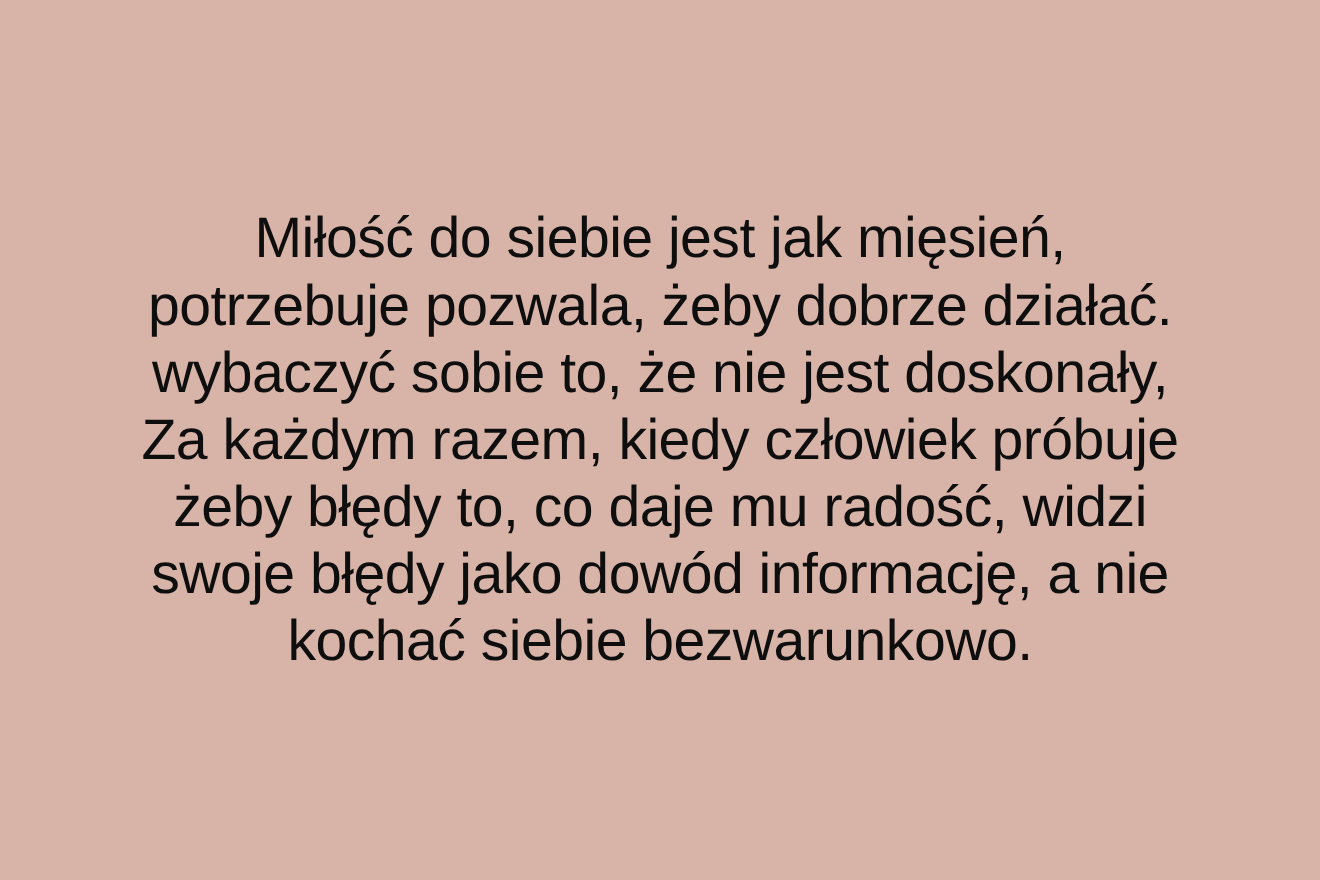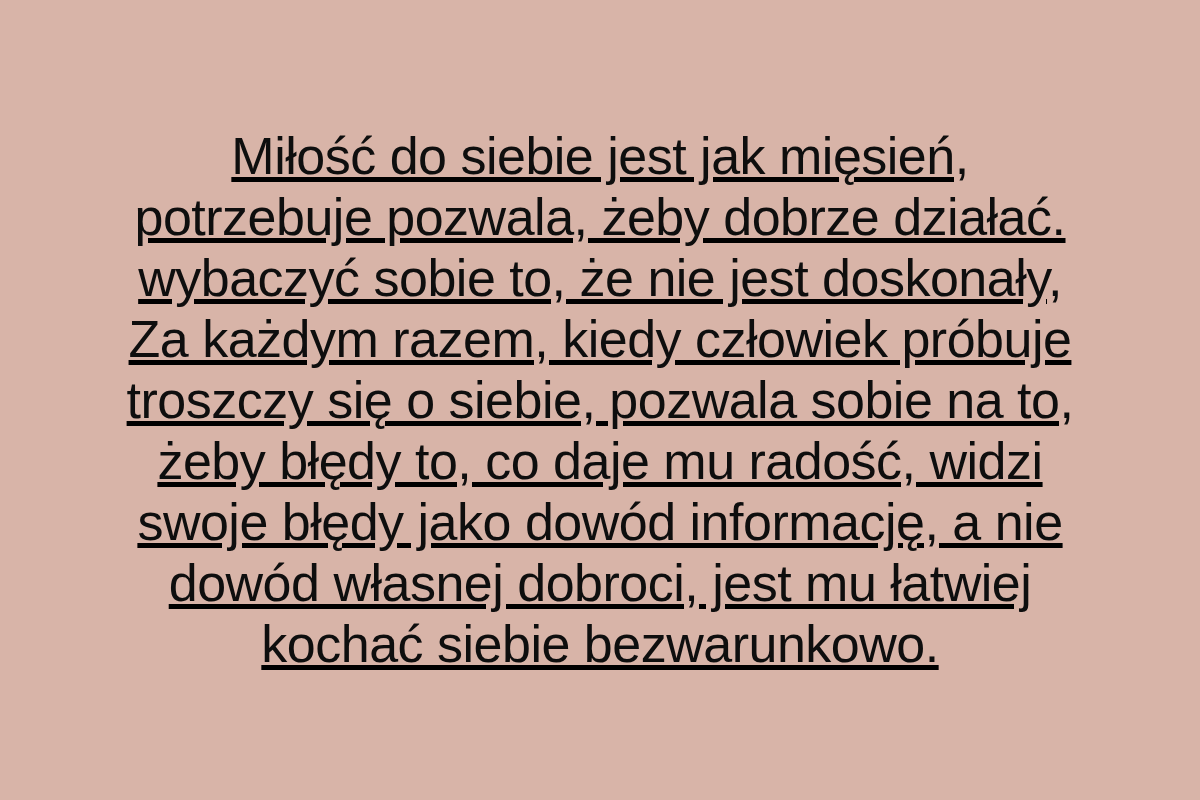--- a/index.html
+++ b/index.html
@@ -12,21 +12,20 @@
     overflow: hidden;
     background: #d8b4a8;
     font-family: "Liberation Sans", "DejaVu Sans", sans-serif;
   }
   .quote-card {
     width: 1200px;
     height: 800px;
     display: flex;
     align-items: center;
     justify-content: center;
-    text-decoration: underline;
   }
   .quote-text {
     text-align: center;
     color: #0e0e0e;
     font-size: 52px;
     line-height: 61px;
     font-weight: 400;
     letter-spacing: -0.5px;
   }
   .quote-line {
@@ -36,19 +35,17 @@
 </style>
 </head>
 <body>
 
 <div class="quote-card">
   <div class="quote-text">
     <span class="quote-line">Miłość do siebie jest jak mięsień,</span>
     <span class="quote-line">potrzebuje pozwala, żeby dobrze działać.</span>
     <span class="quote-line">wybaczyć sobie to, że nie jest doskonały,</span>
     <span class="quote-line">Za każdym razem, kiedy człowiek próbuje</span>
-    <span class="quote-line">troszczy się o siebie, pozwala sobie na to,</span>
     <span class="quote-line">żeby błędy to, co daje mu radość, widzi</span>
     <span class="quote-line">swoje błędy jako dowód informację, a nie</span>
-    <span class="quote-line">dowód własnej dobroci, jest mu łatwiej</span>
     <span class="quote-line">kochać siebie bezwarunkowo.</span>
   </div>
 </div>
 
 </body></html>

